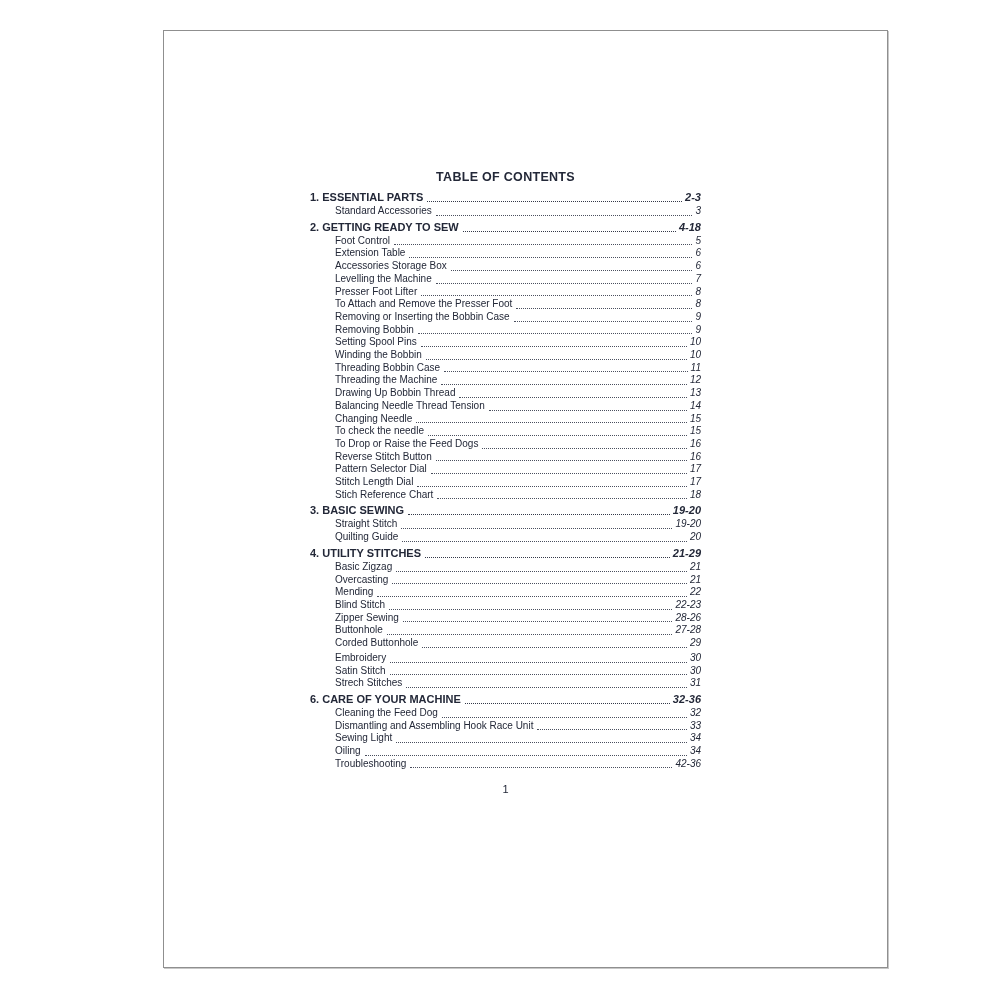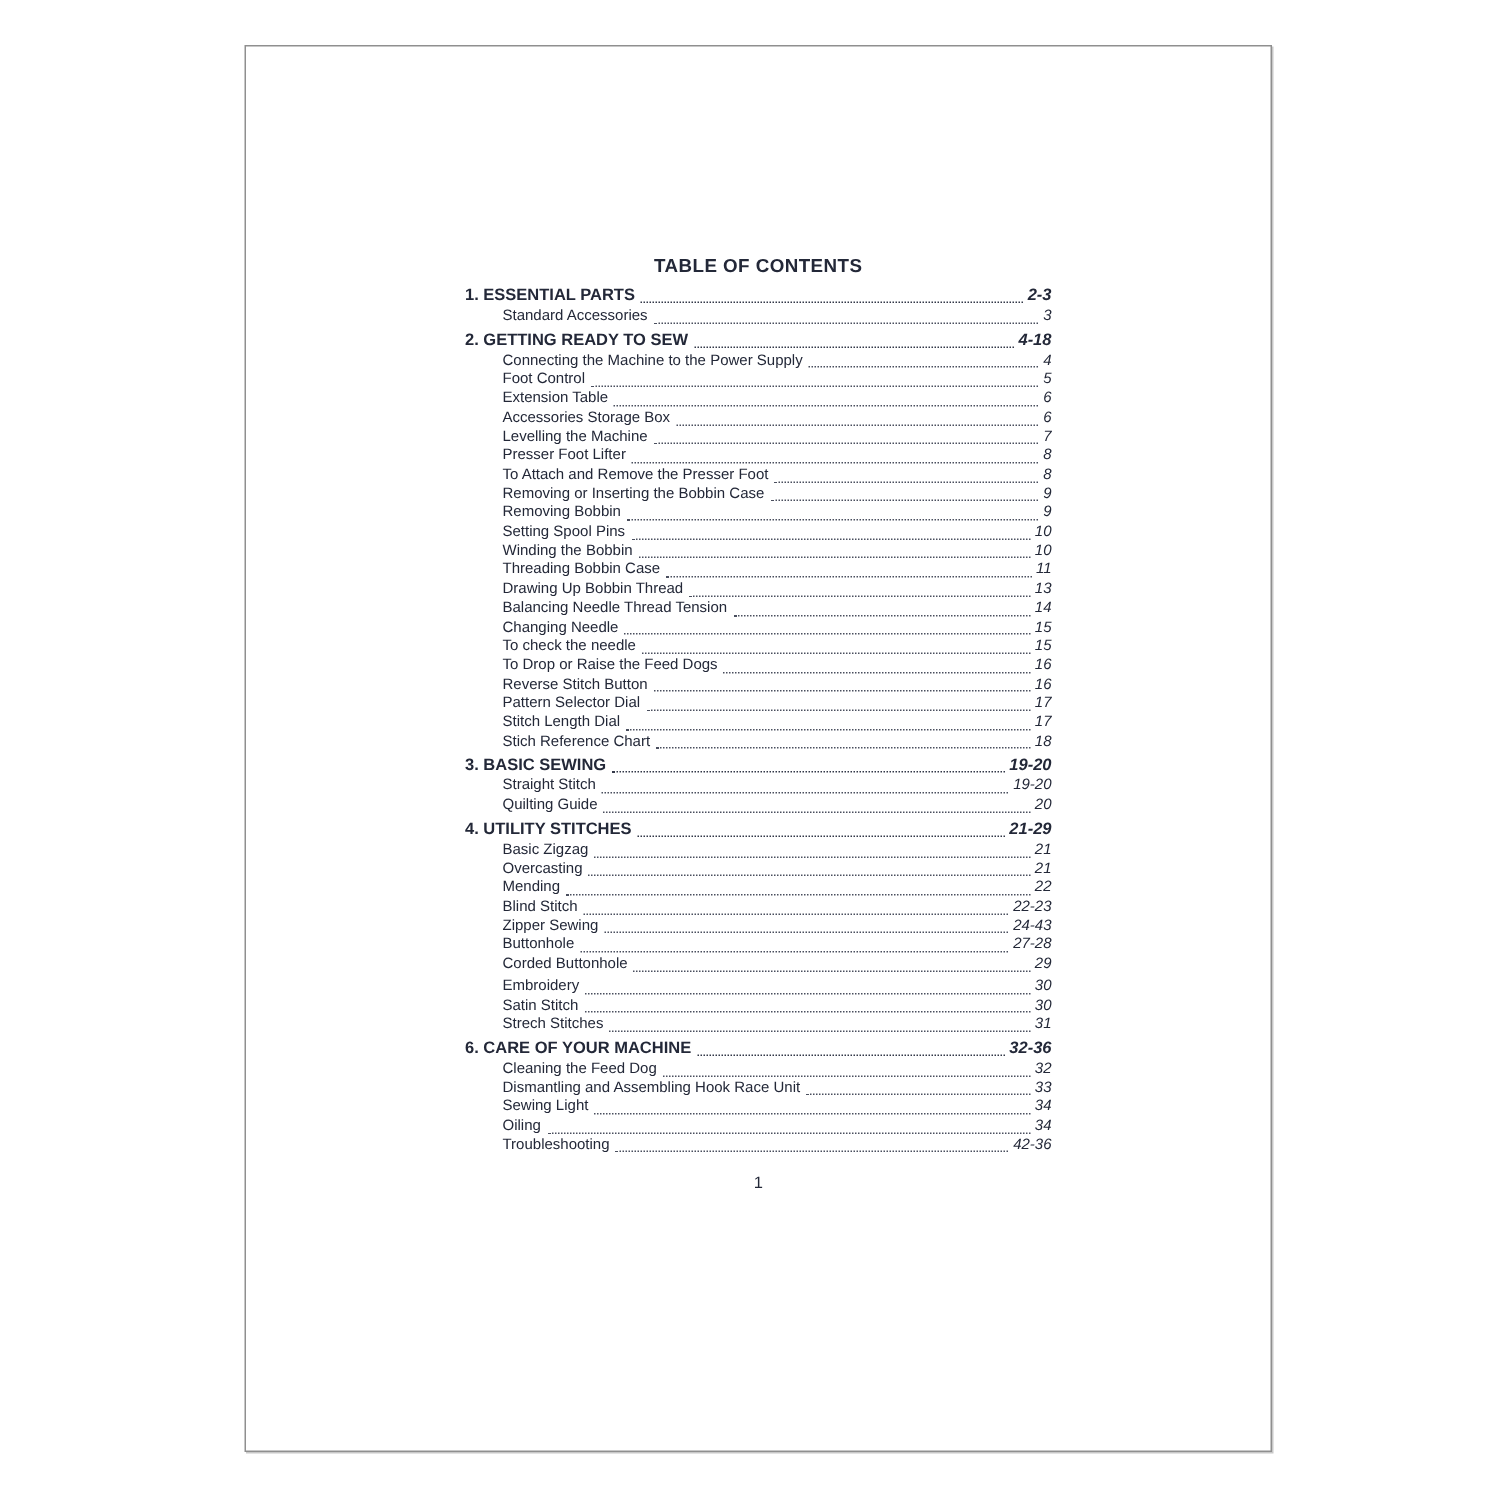--- a/index.html
+++ b/index.html
@@ -12,20 +12,21 @@
   }
   .sheet {
     position: absolute;
     left: 163px;
     top: 30px;
     width: 683px;
     height: 936px;
     background: #ffffff;
     border: 1px solid #8f8f8f;
     box-shadow: 1px 1px 0 #c8c8c8;
+    padding-left: 40px;
   }
   .toc {
     position: absolute;
     left: 146px;
     top: 139px;
     width: 391px;
     color: #232838;
   }
   .toc-title {
     text-align: center;
@@ -92,25 +93,20 @@
 </div>
   </div>
 
   <div class="section">
     <div class="row head">
       <span class="label">2. GETTING READY TO SEW</span>
       <span class="leader"></span>
       <span class="pages">4-18</span>
     </div>
     <div class="items">
-  <div class="row item">
-    <span class="label">Connecting the Machine to the Power Supply</span>
-    <span class="leader"></span>
-    <span class="pages">4</span>
-  </div>
 
   <div class="row item">
     <span class="label">Foot Control</span>
     <span class="leader"></span>
     <span class="pages">5</span>
   </div>
 
   <div class="row item">
     <span class="label">Extension Table</span>
     <span class="leader"></span>
@@ -164,20 +160,25 @@
     <span class="leader"></span>
     <span class="pages">10</span>
   </div>
 
   <div class="row item">
     <span class="label">Threading Bobbin Case</span>
     <span class="leader"></span>
     <span class="pages">11</span>
   </div>
 
+  <div class="row item">
+    <span class="label">Threading the Machine</span>
+    <span class="leader"></span>
+    <span class="pages">12</span>
+  </div>
 
   <div class="row item">
     <span class="label">Drawing Up Bobbin Thread</span>
     <span class="leader"></span>
     <span class="pages">13</span>
   </div>
 
   <div class="row item">
     <span class="label">Balancing Needle Thread Tension</span>
     <span class="leader"></span>
@@ -276,21 +277,21 @@
 
   <div class="row item">
     <span class="label">Blind Stitch</span>
     <span class="leader"></span>
     <span class="pages">22-23</span>
   </div>
 
   <div class="row item">
     <span class="label">Zipper Sewing</span>
     <span class="leader"></span>
-    <span class="pages">24-43</span>
+    <span class="pages">28-26</span>
   </div>
 
   <div class="row item">
     <span class="label">Buttonhole</span>
     <span class="leader"></span>
     <span class="pages">27-28</span>
   </div>
 
   <div class="row item">
     <span class="label">Corded Buttonhole</span>

